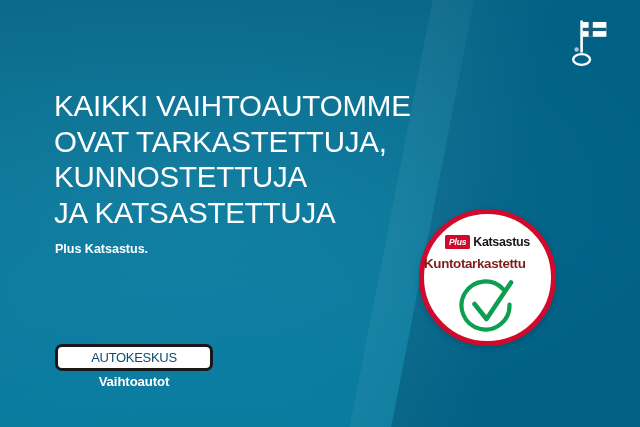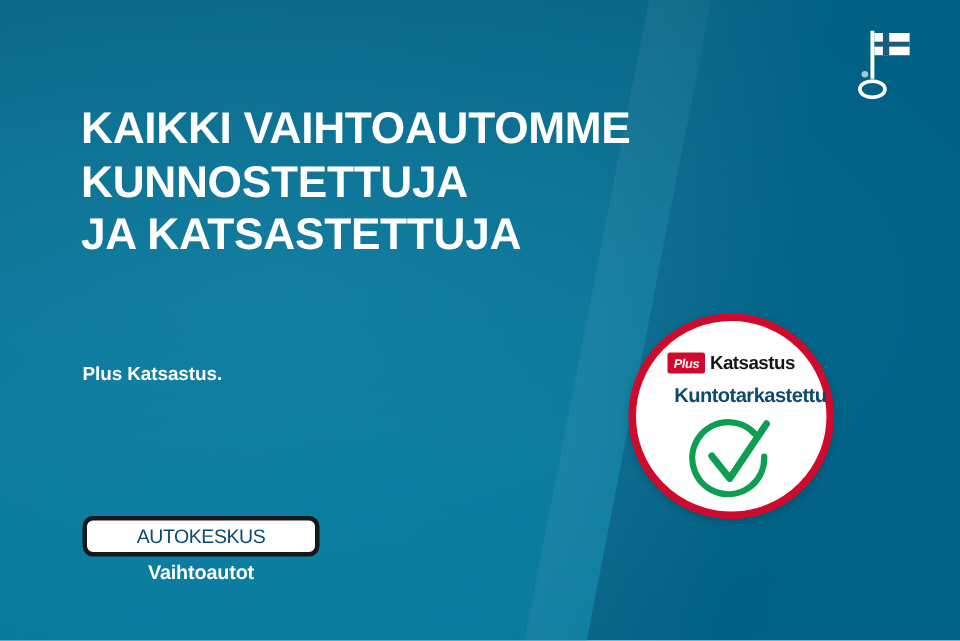--- a/index.html
+++ b/index.html
@@ -57,25 +57,25 @@
     left: 568px;
     top: 18px;
     width: 48px;
     height: 50px;
   }
 
   
   .headline {
     position: absolute;
     left: 54px;
-    top: 68px;
+    top: 88px;
     width: 430px;
     color: #ffffff;
     font-size: 29.5px;
-    font-weight: bold;
+    font-weight: normal;
     line-height: 35.5px;
     letter-spacing: -0.2px;
   }
   .headline .ln { display: block; white-space: nowrap; }
 
   
   .subtitle {
     position: absolute;
     left: 55px;
     top: 241px;
@@ -127,22 +127,22 @@
     color: #16161a;
     font-size: 12.5px;
     font-weight: bold;
     letter-spacing: -0.35px;
   }
   .badge-title {
     position: absolute;
     left: 0;
     right: 0;
     top: 42px;
-    text-align: right;
-    color: #0c4a6e;
+    text-align: left;
+    color: #7f1d1d;
     font-size: 13.4px;
     font-weight: bold;
     letter-spacing: -0.35px;
   }
   .badge-check {
     position: absolute;
     left: 50%;
     top: 62px;
     transform: translateX(-50%);
     width: 62px;
@@ -204,20 +204,21 @@
 
       <rect x="14.9" y="4.0" width="23.5" height="14.8" fill="#ffffff"></rect>
 
       <rect x="20.6" y="4.0" width="4.2" height="14.8" fill="#1a5c80"></rect>
       <rect x="14.9" y="9.8" width="23.5" height="3.3" fill="#1a5c80"></rect>
     </svg>
   </div>
 
   <div class="headline">
     <span class="ln">KAIKKI VAIHTOAUTOMME</span>
+    <span class="ln">OVAT TARKASTETTUJA,</span>
     <span class="ln">KUNNOSTETTUJA</span>
     <span class="ln">JA KATSASTETTUJA</span>
   </div>
 
   <div class="subtitle">
     <span class="ln">Plus Katsastus.</span>
   </div>
 
   <div class="badge">
     <div class="badge-logo">

